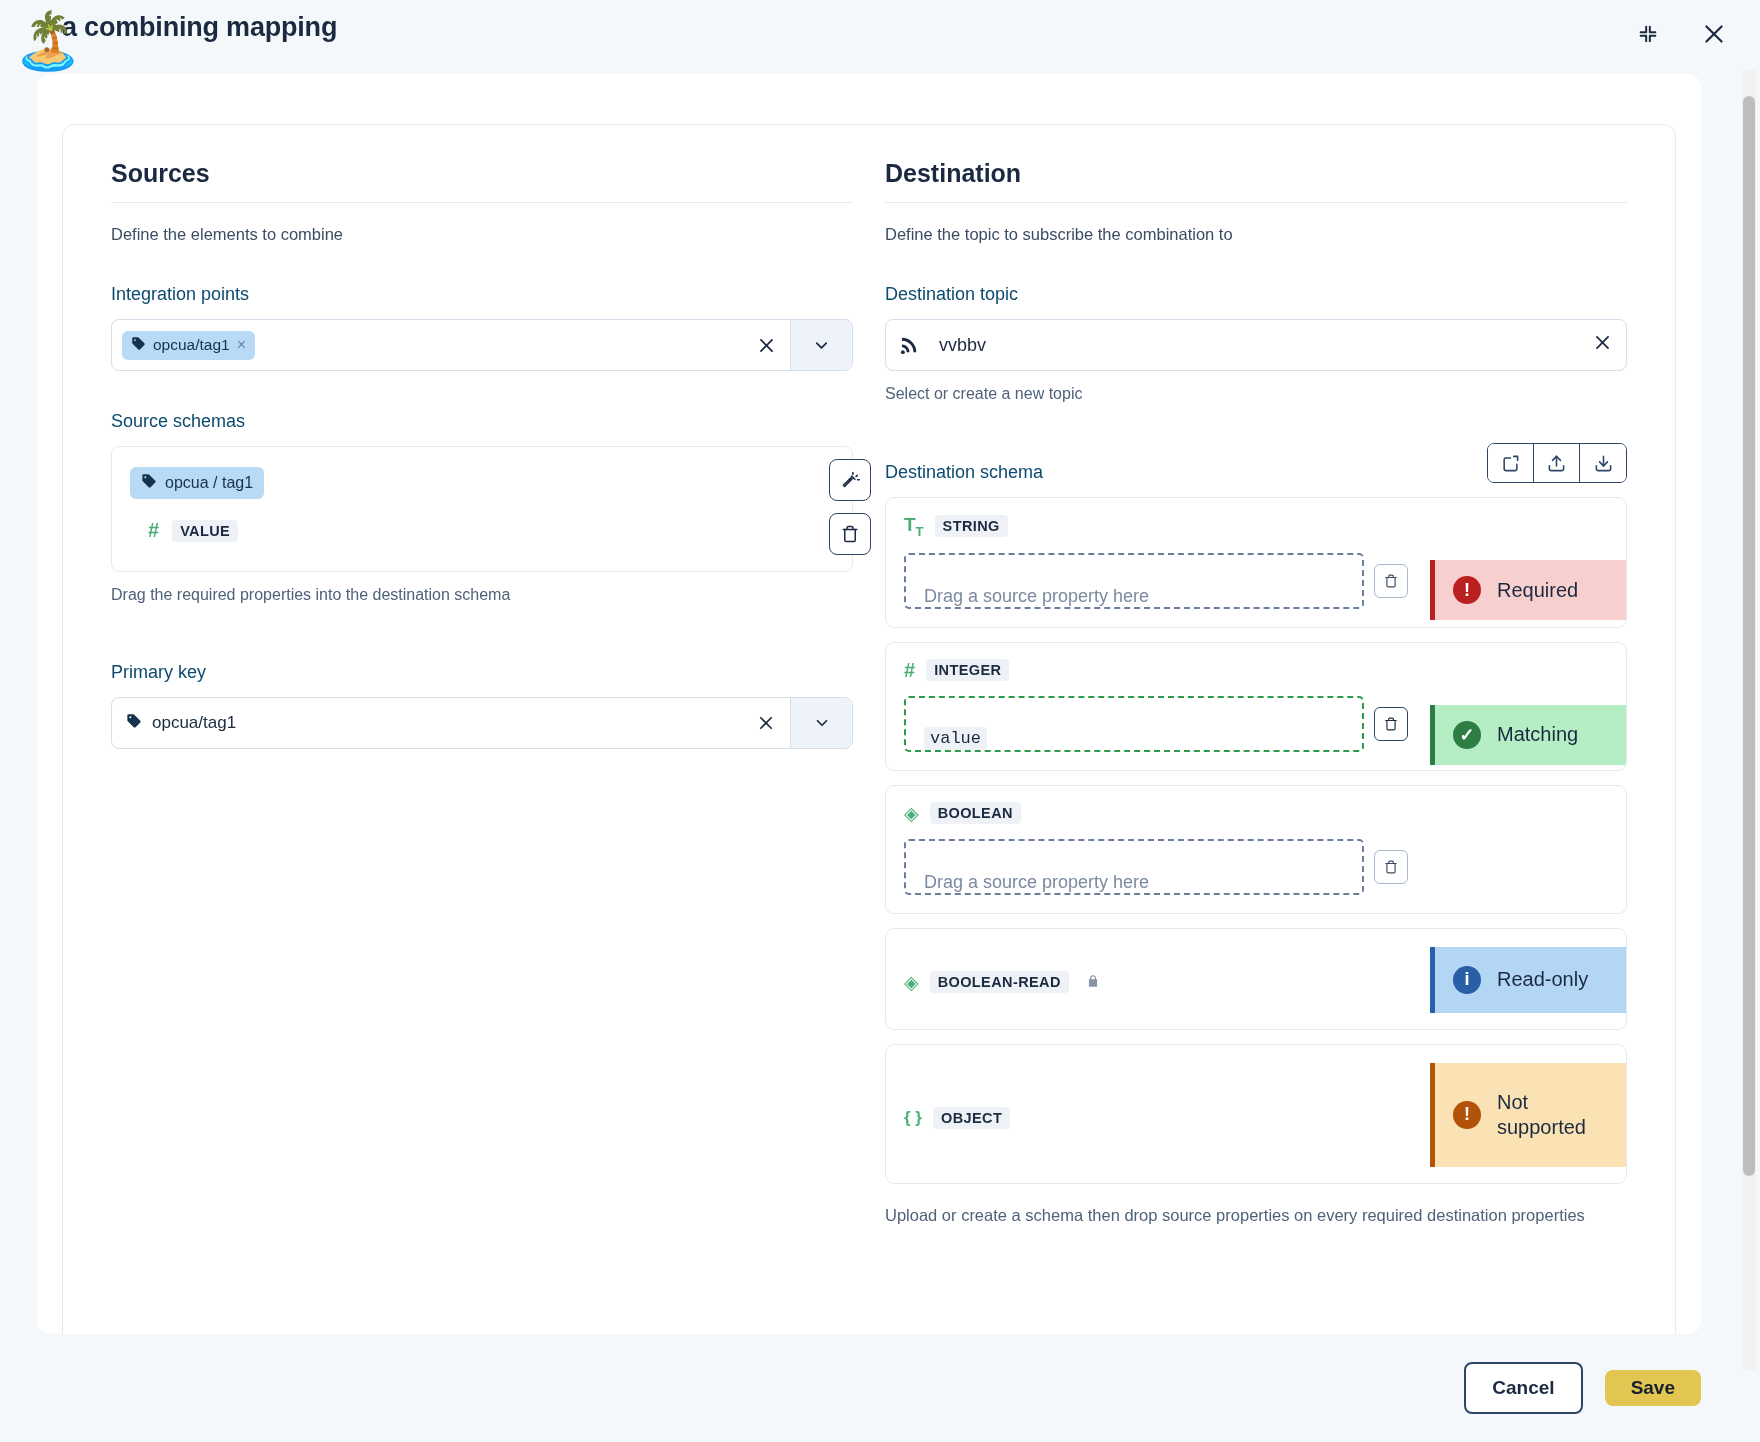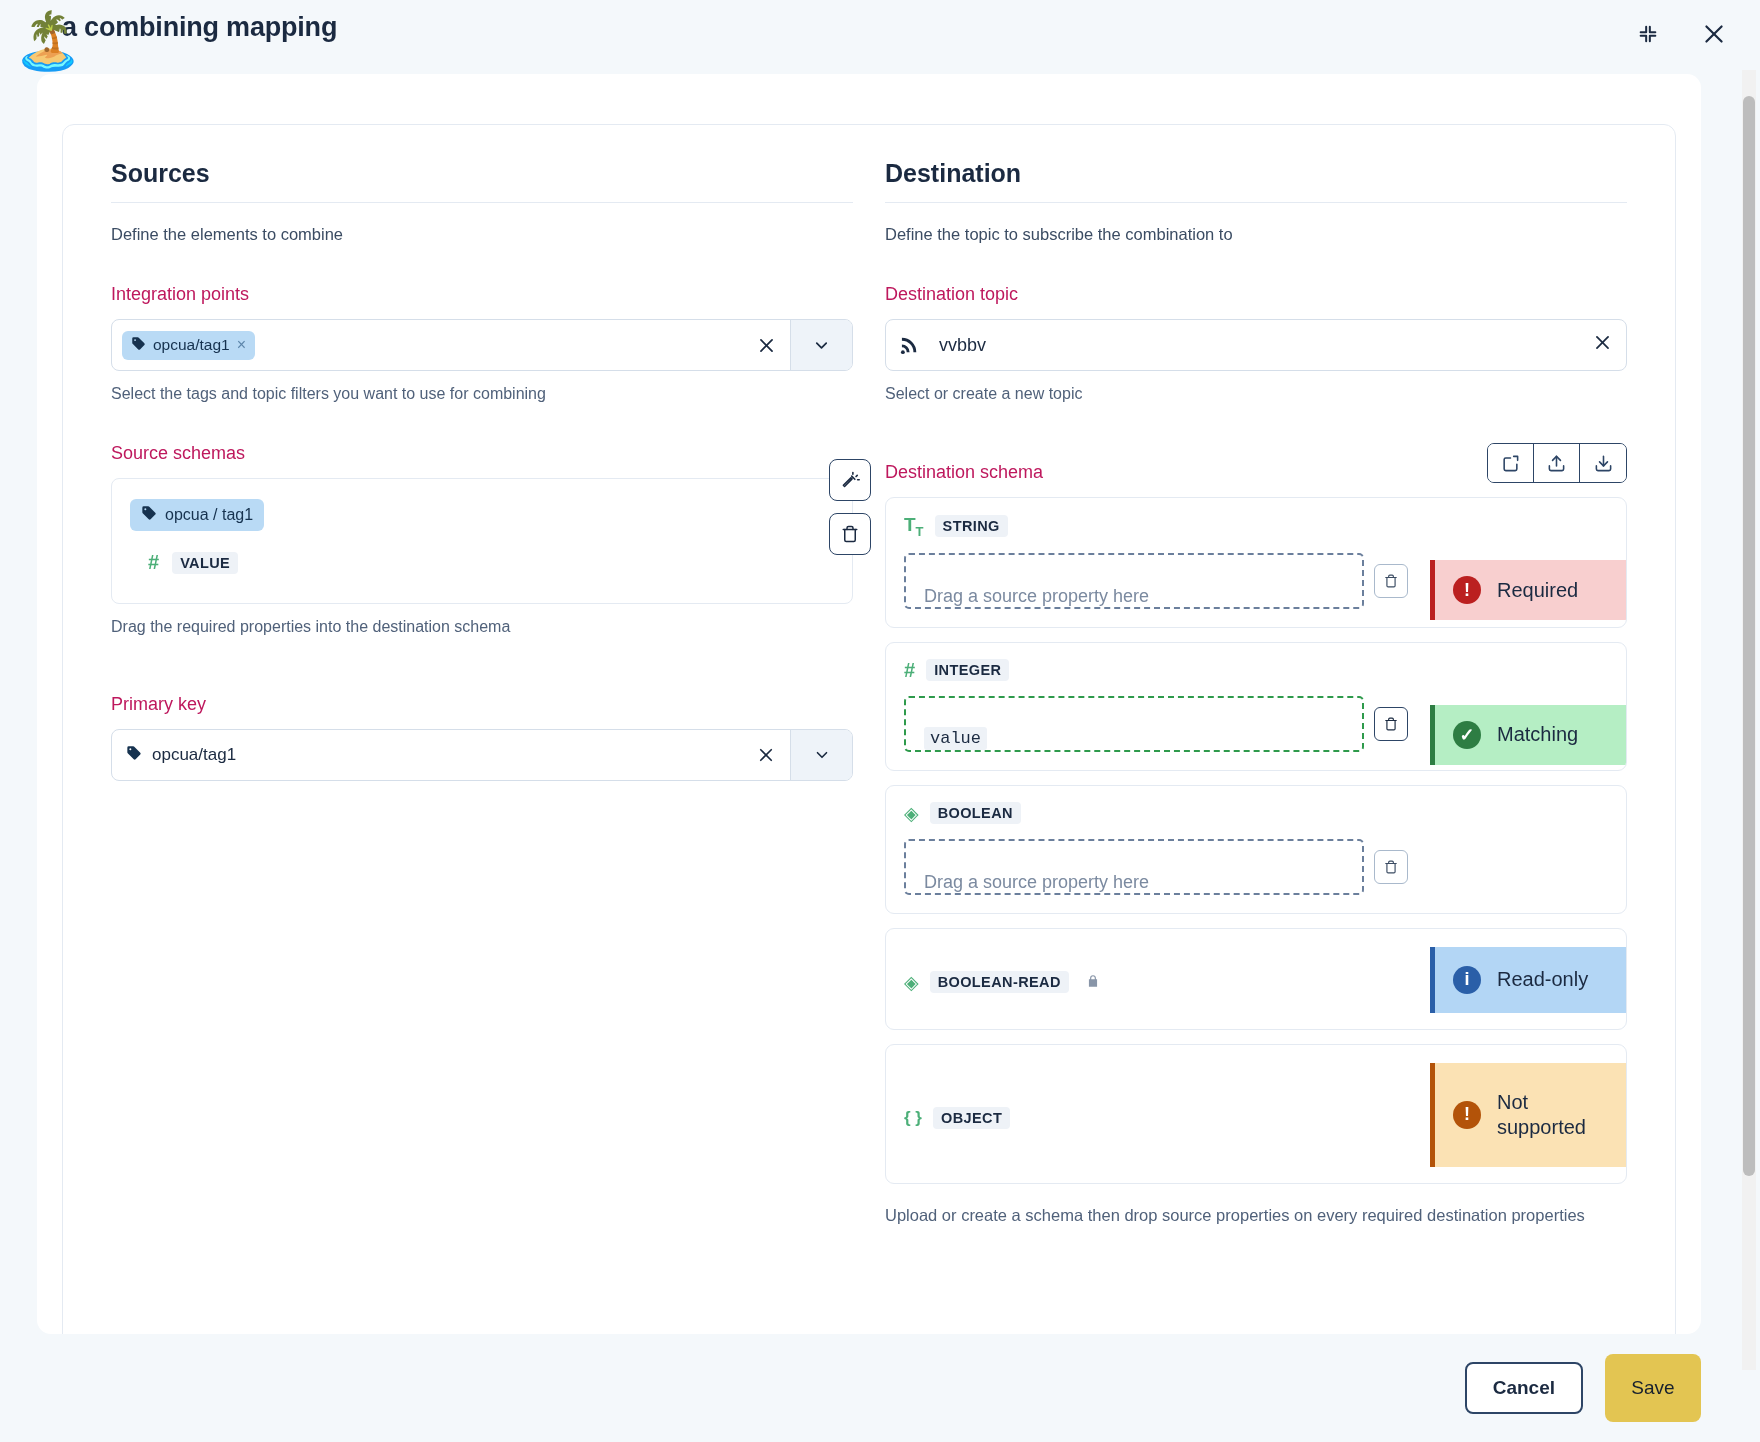--- a/index.html
+++ b/index.html
@@ -58,21 +58,21 @@
   .col-right { margin-left: 32px; position: relative; }
 
   .sec-title {
     font-size: 25px; font-weight: bold; color: #1b2a41;
     padding-bottom: 14px; border-bottom: 1px solid #e4eaf2;
   }
   .sec-sub {
     font-size: 16.5px; color: #3b4c63; margin-top: 22px;
   }
   .field-label {
-    font-size: 18px; color: #be185d; margin-top: 40px; margin-bottom: 14px;
+    font-size: 18px; color: #0c4a6e; margin-top: 40px; margin-bottom: 14px;
   }
 
   
   .multiselect {
     display: flex; align-items: stretch;
     height: 52px;
     border: 1px solid #d5dee9; border-radius: 8px;
     background: #fff; overflow: hidden;
   }
   .ms-body { flex: 1; display: flex; align-items: center; padding: 0 10px; gap: 8px; }
@@ -219,23 +219,23 @@
     display: flex; align-items: center; justify-content: flex-end;
     gap: 22px; padding-right: 34px;
   }
   .btn-cancel {
     min-width: 112px; height: 52px; padding: 0 26px;
     border: 2px solid #2d4566; border-radius: 8px; background: #fff;
     color: #1b2a41; font-size: 19px; font-weight: bold; cursor: pointer;
     font-family: "Liberation Sans", sans-serif;
   }
   .btn-save {
-    min-width: 96px; height: 68px; padding: 0 26px;
+    min-width: 96px; height: 36px; padding: 0 26px;
     border: none; border-radius: 8px; background: #e3c552;
-    color: #17202e; font-size: 19px; font-weight: normal; cursor: pointer;
+    color: #17202e; font-size: 19px; font-weight: bold; cursor: pointer;
     font-family: "Liberation Sans", sans-serif;
   }
 
   
   .scrollbar {
     position: absolute; right: 4px; top: 70px; width: 14px; height: 1300px;
     background: #f1f1f1; border-radius: 0;
   }
   .scrollthumb {
     position: absolute; right: 5px; top: 96px; width: 12px; height: 1080px;
@@ -292,21 +292,20 @@
               <line x1="5" y1="5" x2="19" y2="19"></line>
                 <line x1="19" y1="5" x2="5" y2="19"></line>
             </svg>
           </div>
           <div class="ms-caret">
             <svg width="19" height="19" viewBox="0 0 24 24" fill="none" stroke="currentColor" stroke-width="2.2" stroke-linecap="round" stroke-linejoin="round">
                 <polyline points="6 9 12 15 18 9"></polyline>
               </svg>
           </div>
         </div>
-        <div class="hint">Select the tags and topic filters you want to use for combining</div>
 
         <div class="field-label">Source schemas</div>
         <div class="schema-box">
           <span class="schema-chip">
             <span>
               <svg width="16" height="16" viewBox="0 0 24 24" fill="#16324f">
                   <path d="M21.4 11.6 12.4 2.6A2 2 0 0 0 11 2H4a2 2 0 0 0-2 2v7a2 2 0 0 0 .6 1.4l9 9a2 2 0 0 0 2.8 0l7-7a2 2 0 0 0 0-2.8zM6.5 8A1.5 1.5 0 1 1 8 6.5 1.5 1.5 0 0 1 6.5 8z"></path>
                 </svg>
             </span>
             <span>opcua / tag1</span>

